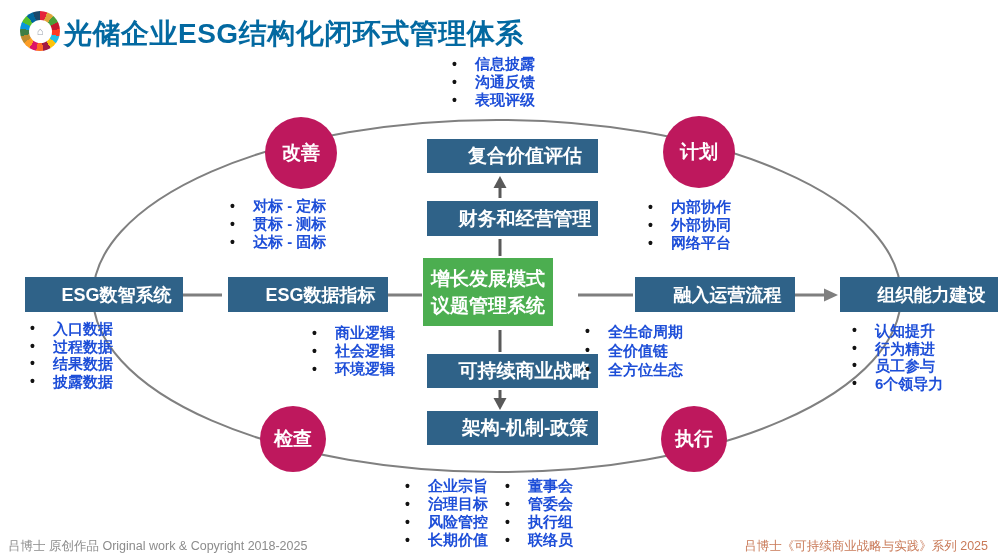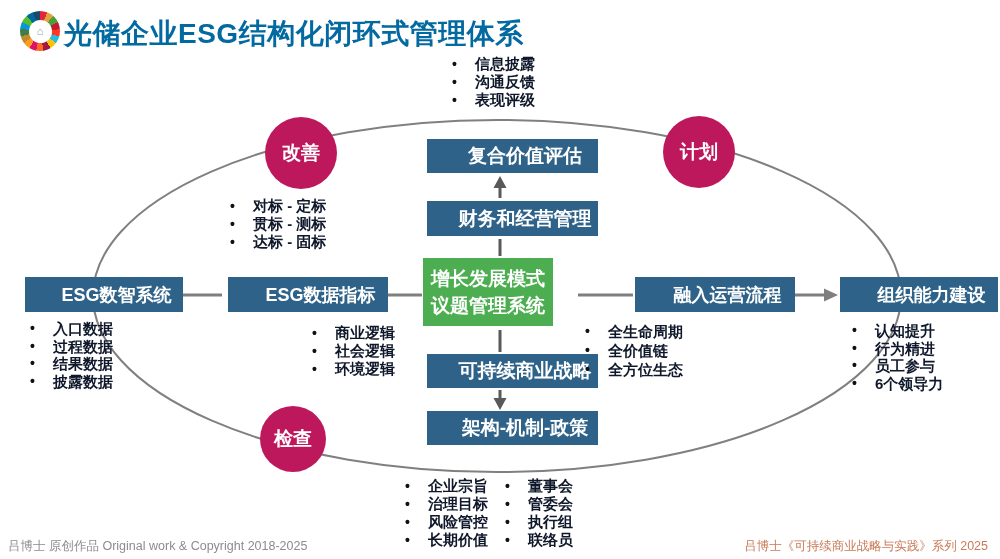--- a/index.html
+++ b/index.html
@@ -40,21 +40,21 @@
     align-items:center;justify-content:center;line-height:27px;white-space:nowrap;
   }
   
   .circle{
     position:absolute;border-radius:50%;background:#be185d;color:#fff;font-weight:bold;
     font-size:19px;display:flex;align-items:center;justify-content:center;white-space:nowrap;
   }
   
   .blist{position:absolute;}
   .brow{
-    display:flex;align-items:center;font-weight:bold;color:#0f172a;
+    display:flex;align-items:center;font-weight:bold;color:#1d4ed8;
     font-size:15px;line-height:18px;white-space:nowrap;
   }
   .brow::before{content:"\2022";width:23px;flex:0 0 23px;font-size:14px;color:#111;}
   .blist.tight .brow{line-height:17.5px;}
   
   #footer-left{
     position:absolute;left:8px;top:538px;font-size:12.5px;color:#8c8c8c;white-space:nowrap;
   }
   #footer-right{
     position:absolute;right:12px;top:538px;font-size:12.5px;color:#c97a58;white-space:nowrap;
@@ -103,33 +103,47 @@
 
   <div class="circle" style="left:265px;top:117px;width:72px;height:72px;">
       <span>改善</span>
     </div>
   <div class="circle" style="left:663px;top:116px;width:72px;height:72px;">
       <span>计划</span>
     </div>
   <div class="circle" style="left:260px;top:406px;width:66px;height:66px;">
       <span>检查</span>
     </div>
+  <div class="circle" style="left:661px;top:406px;width:66px;height:66px;">
+      <span>执行</span>
+    </div>
 
   <div class="blist" style="left:230px;top:197px;">
     <div class="brow">
         <span>对标 - 定标</span>
       </div>
     <div class="brow">
         <span>贯标 - 测标</span>
       </div>
     <div class="brow">
         <span>达标 - 固标</span>
       </div>
   </div>
 
+  <div class="blist" style="left:648px;top:198px;">
+    <div class="brow">
+        <span>内部协作</span>
+      </div>
+    <div class="brow">
+        <span>外部协同</span>
+      </div>
+    <div class="brow">
+        <span>网络平台</span>
+      </div>
+  </div>
 
   <div class="box center" style="top:139px;">
       <span>复合价值评估</span>
     </div>
   <div class="box center" style="top:201px;height:35px;">
       <span>财务和经营管理</span>
     </div>
   <div id="box-growth">
     <span>增长发展模式</span>
     <span>议题管理系统</span>

